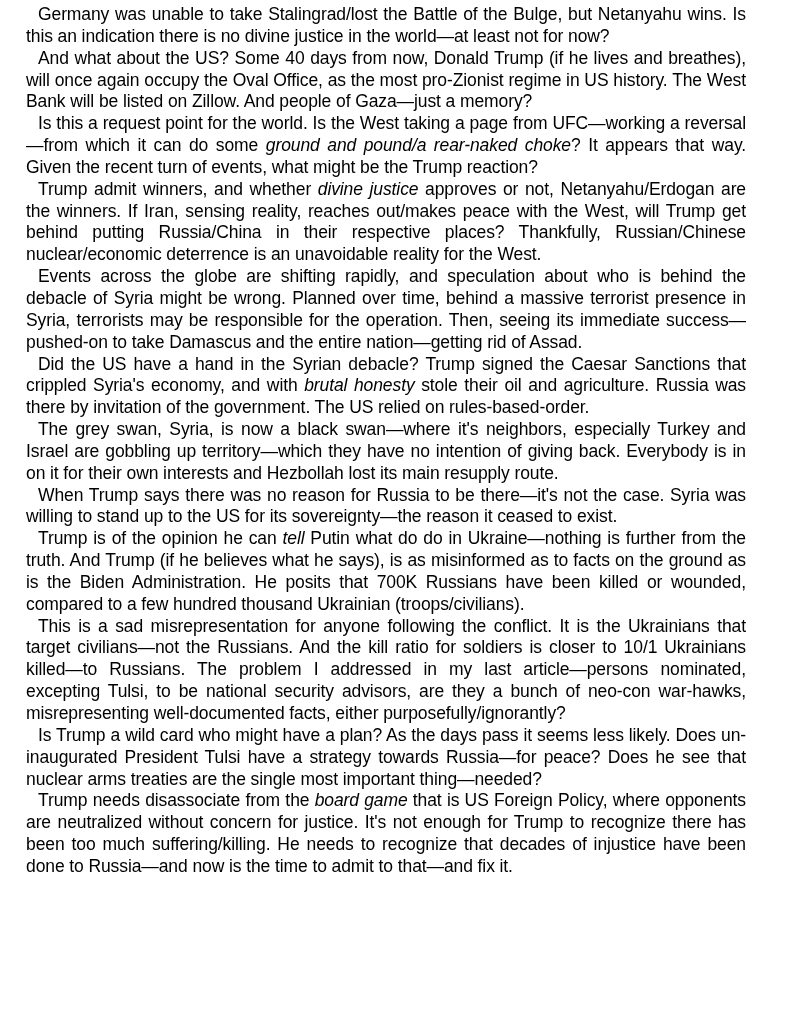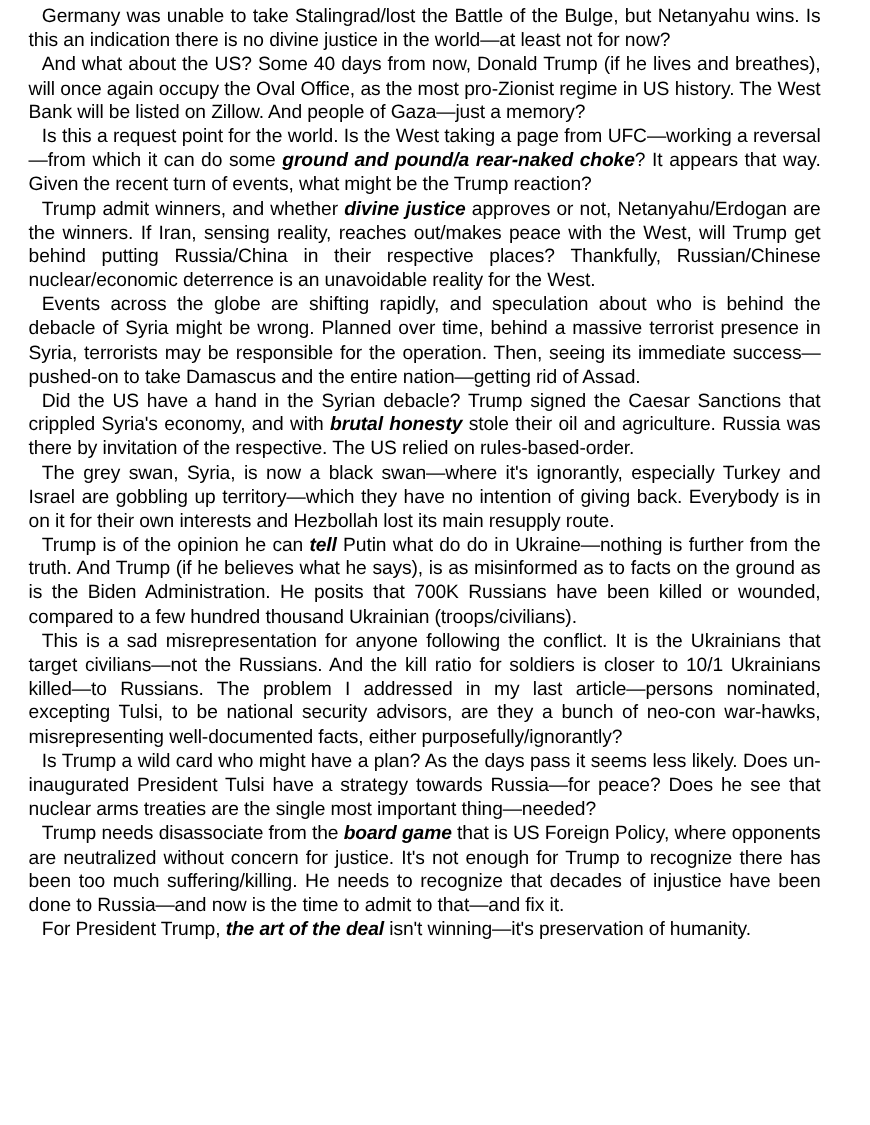--- a/index.html
+++ b/index.html
@@ -27,34 +27,33 @@
   .article p {
     margin: 0;
     padding: 0;
     text-indent: 12px;
     text-align: justify;
     -webkit-hyphens: auto;
     hyphens: auto;
   }
   .article em {
     font-style: italic;
-    font-weight: bold;
   }
 </style>
 </head>
 <body>
 
 <main class="page" style="background: rgb(255, 255, 255); color: rgb(0, 0, 0);">
   <article class="article" lang="en">
       <p><span>Germany was unable to take Stalingrad/lost the Battle of the Bulge, but Netanyahu wins. Is this an indication there is no divine justice in the world—at least not for now?</span></p>
       <p><span>And what about the US? Some 40 days from now, Donald Trump (if he lives and breathes), will once again occupy the Oval Office, as the most pro-Zionist regime in US history. The West Bank will be listed on Zillow.  And people of Gaza—just a memory?</span></p>
       <p><span>Is this a request point for the world. Is the West taking a page from UFC—working a reversal—from which it can do some </span><em>ground and pound/a rear-naked choke</em><span>? It appears that way. Given the recent turn of events, what might be the Trump reaction?</span></p>
       <p><span>Trump admit winners, and whether </span><em>divine justice</em><span> approves or not, Netanyahu/Erdogan are the winners. If Iran, sensing reality, reaches out/makes peace with the West, will Trump get behind putting Russia/China in their respective places? Thankfully, Russian/Chinese nuclear/economic deterrence is an unavoidable reality for the West.</span></p>
       <p><span>Events across the globe are shifting rapidly, and speculation about who is behind the debacle of Syria might be wrong. Planned over time, behind a massive terrorist presence in Syria, terrorists may be responsible for the operation. Then, seeing its immediate success—pushed-on to take Damascus and the entire nation—getting rid of Assad.</span></p>
-      <p><span>Did the US have a hand in the Syrian debacle? Trump signed the Caesar Sanctions that crippled Syria's economy, and with </span><em>brutal honesty</em><span> stole their oil and agriculture. Russia was there by invitation of the respective. The US relied on rules-based-order.</span></p>
-      <p><span>The grey swan, Syria, is now a black swan—where it's ignorantly, especially Turkey and Israel are gobbling up territory—which they have no intention of giving back. Everybody is in on it for their own interests and Hezbollah lost its main resupply route.</span></p>
+      <p><span>Did the US have a hand in the Syrian debacle? Trump signed the Caesar Sanctions that crippled Syria's economy, and with </span><em>brutal honesty</em><span> stole their oil and agriculture. Russia was there by invitation of the government. The US relied on rules-based-order.</span></p>
+      <p><span>The grey swan, Syria, is now a black swan—where it's neighbors, especially Turkey and Israel are gobbling up territory—which they have no intention of giving back. Everybody is in on it for their own interests and Hezbollah lost its main resupply route.</span></p>
+      <p><span>When Trump says there was no reason for Russia to be there—it's not the case. Syria was willing to stand up to the US for its sovereignty—the reason it ceased to exist.</span></p>
       <p><span>Trump is of the opinion he can </span><em>tell</em><span> Putin what do do in Ukraine—nothing is further from the truth. And Trump (if he believes what he says), is as misinformed as to facts on the ground as is the Biden Administration. He posits that 700K Russians have been killed or wounded, compared to a few hundred thousand Ukrainian (troops/civilians).</span></p>
       <p><span>This is a sad misrepresentation for anyone following the conflict. It is the Ukrainians that target civilians—not the Russians. And the kill ratio for soldiers is closer to 10/1 Ukrainians killed—to Russians. The problem I addressed in my last article—persons nominated, excepting Tulsi, to be national security advisors, are they a bunch of neo-con war-hawks, misrepresenting well-documented facts, either purposefully/ignorantly?</span></p>
       <p><span>Is Trump a wild card who might have a plan? As the days pass it seems less likely. Does un-inaugurated President Tulsi have a strategy towards Russia—for peace? Does he see that nuclear arms treaties are the single most important thing—needed?</span></p>
       <p><span>Trump needs disassociate from the </span><em>board game</em><span> that is US Foreign Policy, where opponents are neutralized without concern for justice. It's not enough for Trump to recognize there has been too much suffering/killing. He needs to recognize that decades of injustice have been done to Russia—and now is the time to admit to that—and fix it.</span></p>
-      <p><span>For President Trump, </span><em>the art of the deal</em><span> isn't winning—it's preservation of humanity.</span></p>
     </article>
 </main>
 
 </body></html>

